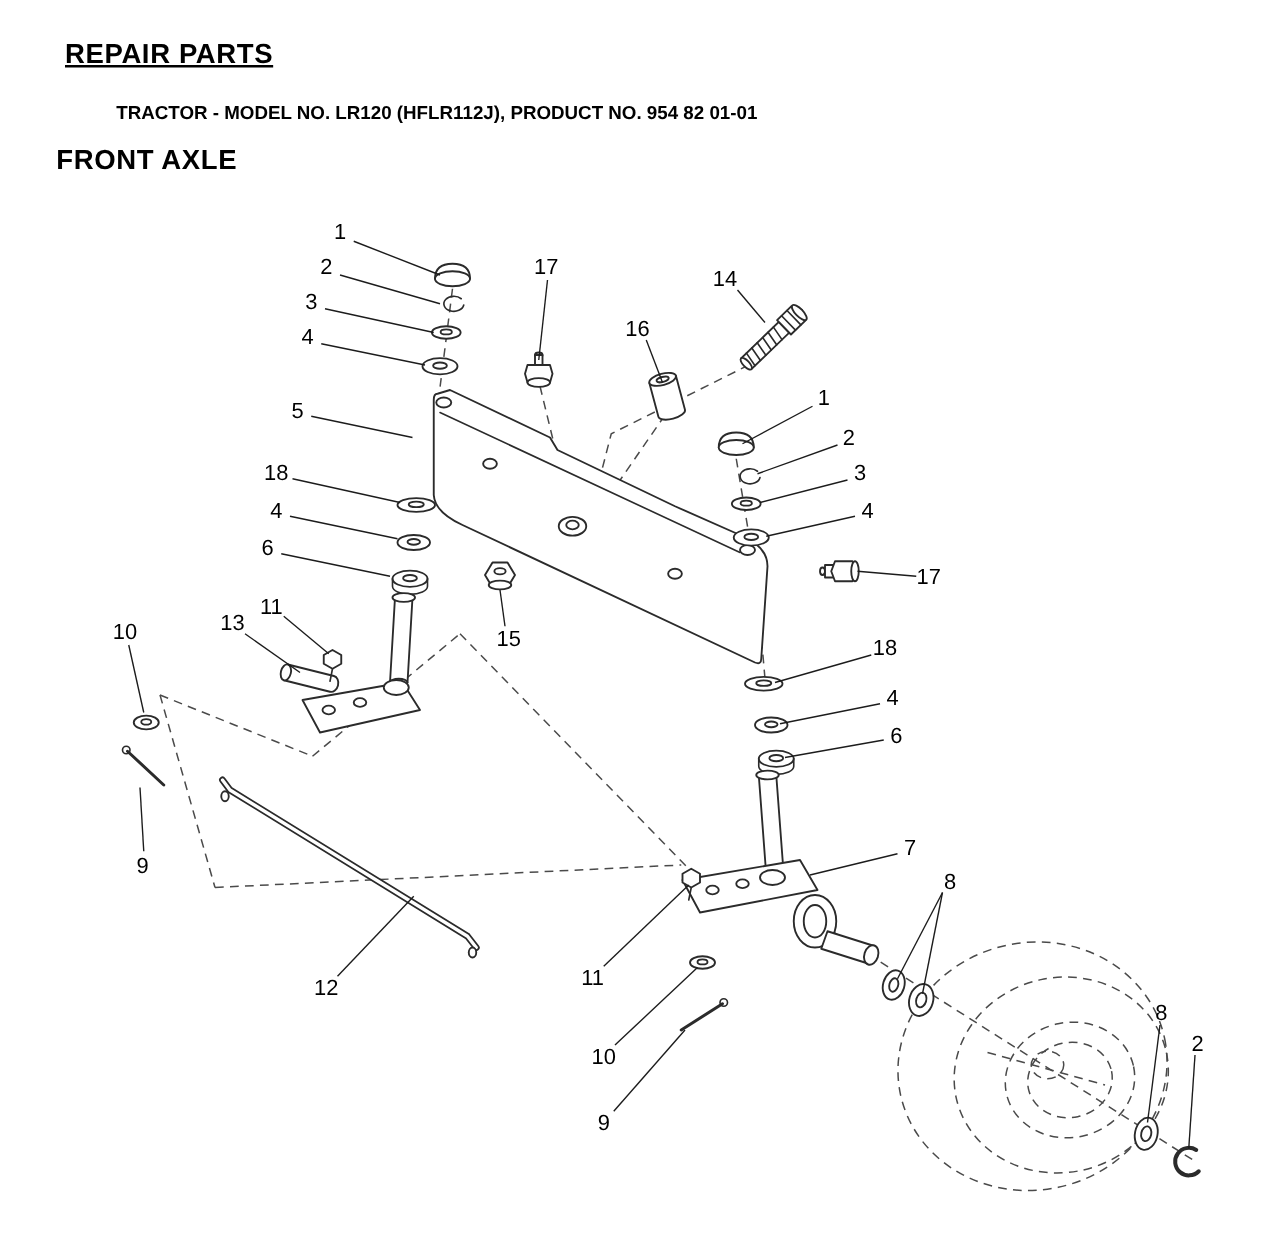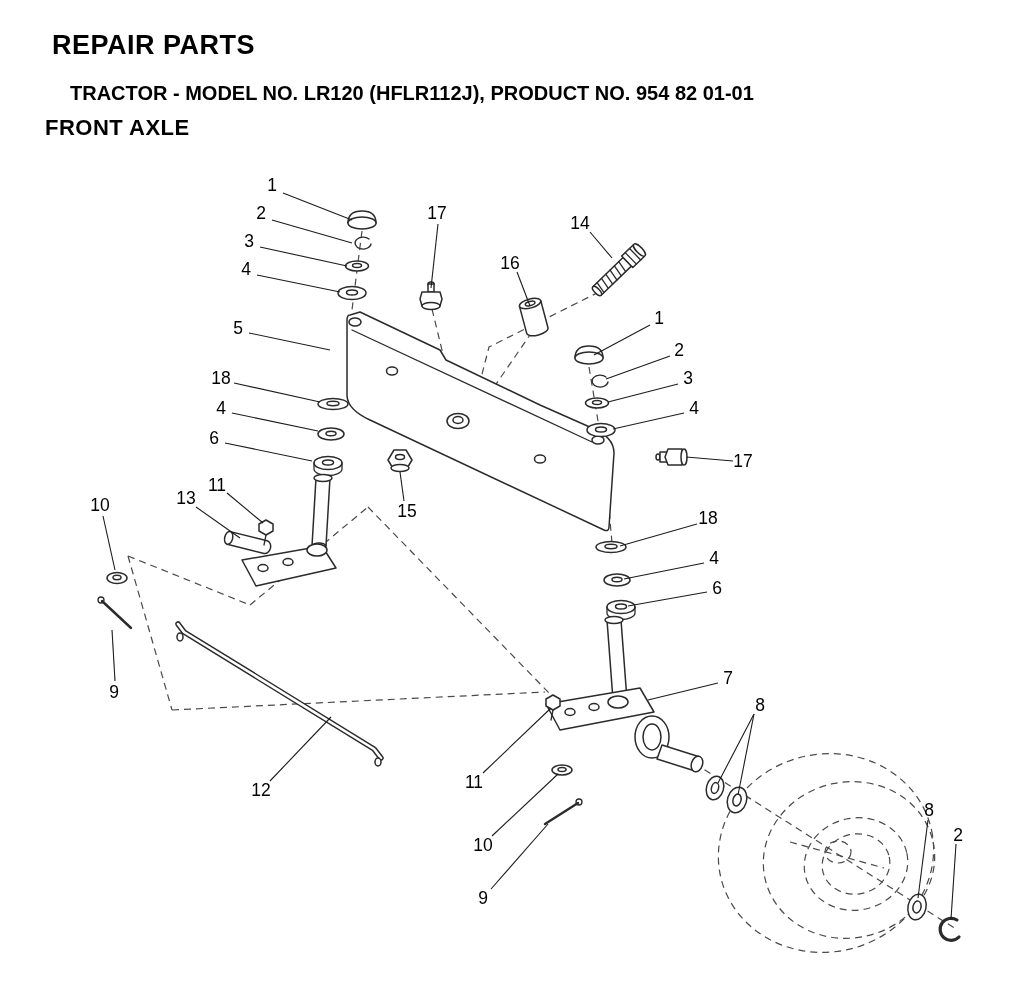--- a/index.html
+++ b/index.html
@@ -4,22 +4,22 @@
 <style>
   * { margin:0; padding:0; box-sizing:border-box; }
   html, body { background:#ffffff; }
   body {
     width:1024px; height:1004px;
     position:relative;
     font-family:"Liberation Sans", sans-serif;
     color:#000;
     overflow:hidden;
   }
-  .title    { position:absolute; left:52px;  top:30px;  font-size:27px;   font-weight:bold; letter-spacing:.5px; }
-  .subtitle { position:absolute; left:70px;  top:82px;  font-size:20px; font-weight:bold; }
+  .title    { position:absolute; left:52px;  top:30px;  font-size:22px;   font-weight:bold; letter-spacing:.5px;text-decoration:underline; }
+  .subtitle { position:absolute; left:93px;  top:82px;  font-size:15px; font-weight:bold; }
   .section  { position:absolute; left:45px;  top:115px; font-size:22px; font-weight:bold; letter-spacing:.5px; }
   svg.diagram { position:absolute; left:0; top:0; }
   .part   { fill:#ffffff; stroke:#2b2b2b; stroke-width:1.5; stroke-linejoin:round; stroke-linecap:round; }
   .line   { fill:none; stroke:#2b2b2b; stroke-width:1.3; stroke-linecap:round; }
   .thick  { fill:none; stroke:#2b2b2b; stroke-width:2.4; stroke-linecap:round; }
   .dash   { fill:none; stroke:#4a4a4a; stroke-width:1.2; stroke-dasharray:7 5; }
   .callout { font-family:"Liberation Sans", sans-serif; font-size:17.5px; fill:#000; text-anchor:middle; }
   .leader  { stroke:#1c1c1c; stroke-width:1.1; }
 </style>
 </head>

